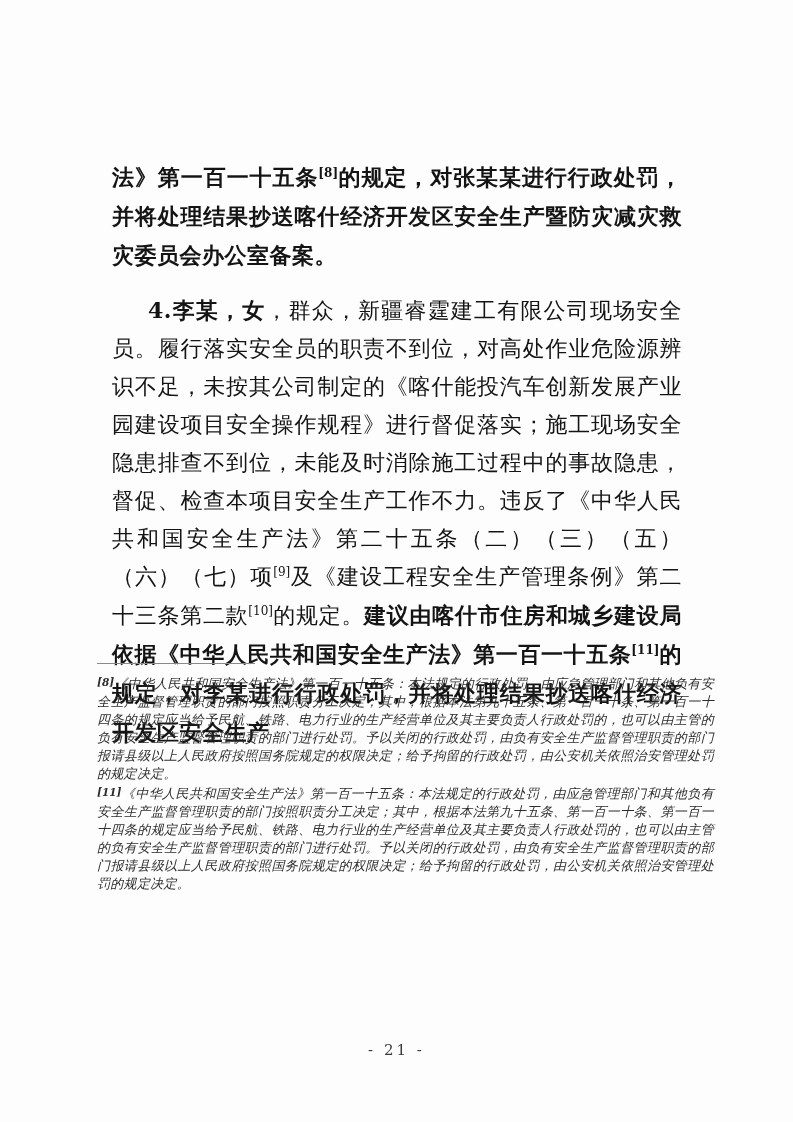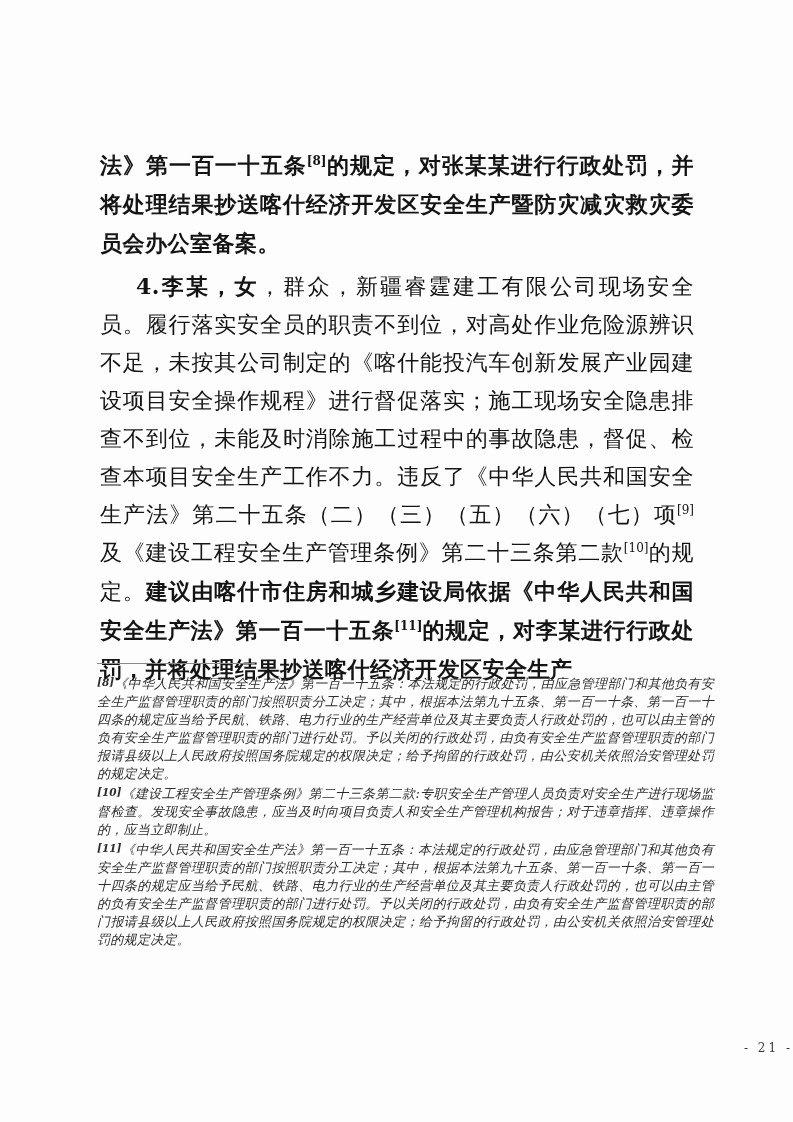--- a/index.html
+++ b/index.html
@@ -21,21 +21,21 @@
     position: absolute;
     left: 96px;
     top: 142px;
     width: 602px;
     font-size: 22px;
     line-height: 38px;
     text-align: justify;
     color: #141414;
     letter-spacing: 0.5px;
   }
-  .para { margin: 4px; }
+  .para { margin: 16px; }
   .para.indent { text-indent: 36px; }
   .seg-bold { font-weight: bold; }
   sup.ref {
     font-size: 12px;
     line-height: 0;
     vertical-align: super;
     letter-spacing: 0;
   }
   
   .footnote-area {
@@ -62,40 +62,39 @@
     font-size: 10.5px;
     vertical-align: 2px;
     letter-spacing: 0;
   }
   
   .page-number {
     position: absolute;
     left: 0;
     top: 1041px;
     width: 100%;
-    text-align: right;
-    font-size: 12px;
+    text-align: center;
+    font-size: 15px;
     color: #3a3a3a;
     letter-spacing: 3px;
   }
 </style>
 </head>
 <body>
 
 <div class="page" style="background: rgb(253, 253, 253);">
 
   <div class="body-text" id="body-container" style="color: rgb(20, 20, 20);">
       <p class="para"><span class="seg-bold">法》第一百一十五条</span><sup class="ref seg-bold">[8]</sup><span class="seg-bold">的规定，对张某某进行行政处罚，并将处理结果抄送喀什经济开发区安全生产暨防灾减灾救灾委员会办公室备案。</span></p>
       <p class="para indent"><span class="seg-bold">4.李某，女</span><span class="">，群众，新疆睿霆建工有限公司现场安全员。履行落实安全员的职责不到位，对高处作业危险源辨识不足，未按其公司制定的《喀什能投汽车创新发展产业园建设项目安全操作规程》进行督促落实；施工现场安全隐患排查不到位，未能及时消除施工过程中的事故隐患，督促、检查本项目安全生产工作不力。违反了《中华人民共和国安全生产法》第二十五条（二）（三）（五）（六）（七）项</span><sup class="ref ">[9]</sup><span class="">及《建设工程安全生产管理条例》第二十三条第二款</span><sup class="ref ">[10]</sup><span class="">的规定。</span><span class="seg-bold">建议由喀什市住房和城乡建设局依据《中华人民共和国安全生产法》第一百一十五条</span><sup class="ref seg-bold">[11]</sup><span class="seg-bold">的规定，对李某进行行政处罚，并将处理结果抄送喀什经济开发区安全生产</span></p>
     </div>
 
   <div class="footnote-area" style="color: rgb(45, 45, 45); font-style: italic;">
     <div class="footnote-rule" style="border-top-color: rgb(138, 138, 138);"></div>
     <div id="footnotes-container">
         <div class="footnote"><span class="fn-marker">[8]</span><span>《中华人民共和国安全生产法》第一百一十五条：本法规定的行政处罚，由应急管理部门和其他负有安全生产监督管理职责的部门按照职责分工决定；其中，根据本法第九十五条、第一百一十条、第一百一十四条的规定应当给予民航、铁路、电力行业的生产经营单位及其主要负责人行政处罚的，也可以由主管的负有安全生产监督管理职责的部门进行处罚。予以关闭的行政处罚，由负有安全生产监督管理职责的部门报请县级以上人民政府按照国务院规定的权限决定；给予拘留的行政处罚，由公安机关依照治安管理处罚的规定决定。</span></div>
-        <div class="footnote"><span class="fn-marker">[10]</span><span>《建设工程安全生产管理条例》第二十三条第二款:专职安全生产管理人员负责对安全生产进行现场监督检查。发现安全事故隐患，应当及时向项目负责人和安全生产管理机构报告；对于违章指挥、违章操作的，应当立即制止。</span></div>
         <div class="footnote"><span class="fn-marker">[11]</span><span>《中华人民共和国安全生产法》第一百一十五条：本法规定的行政处罚，由应急管理部门和其他负有安全生产监督管理职责的部门按照职责分工决定；其中，根据本法第九十五条、第一百一十条、第一百一十四条的规定应当给予民航、铁路、电力行业的生产经营单位及其主要负责人行政处罚的，也可以由主管的负有安全生产监督管理职责的部门进行处罚。予以关闭的行政处罚，由负有安全生产监督管理职责的部门报请县级以上人民政府按照国务院规定的权限决定；给予拘留的行政处罚，由公安机关依照治安管理处罚的规定决定。</span></div>
       </div>
   </div>
 
   <div class="page-number">- 21 -</div>
 
 </div>
 
 </body></html>

